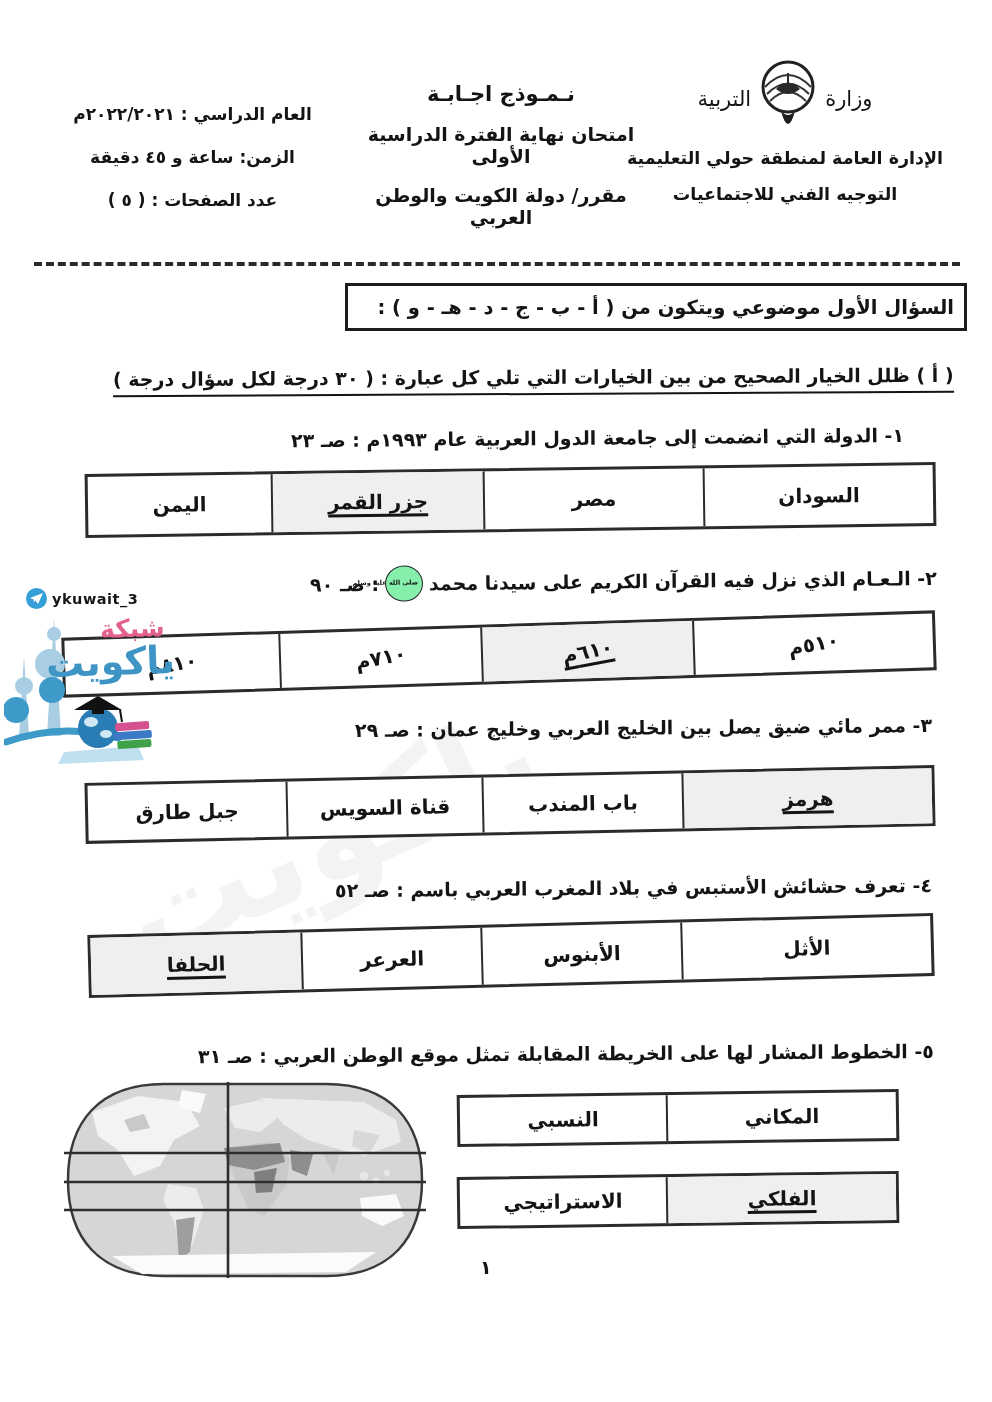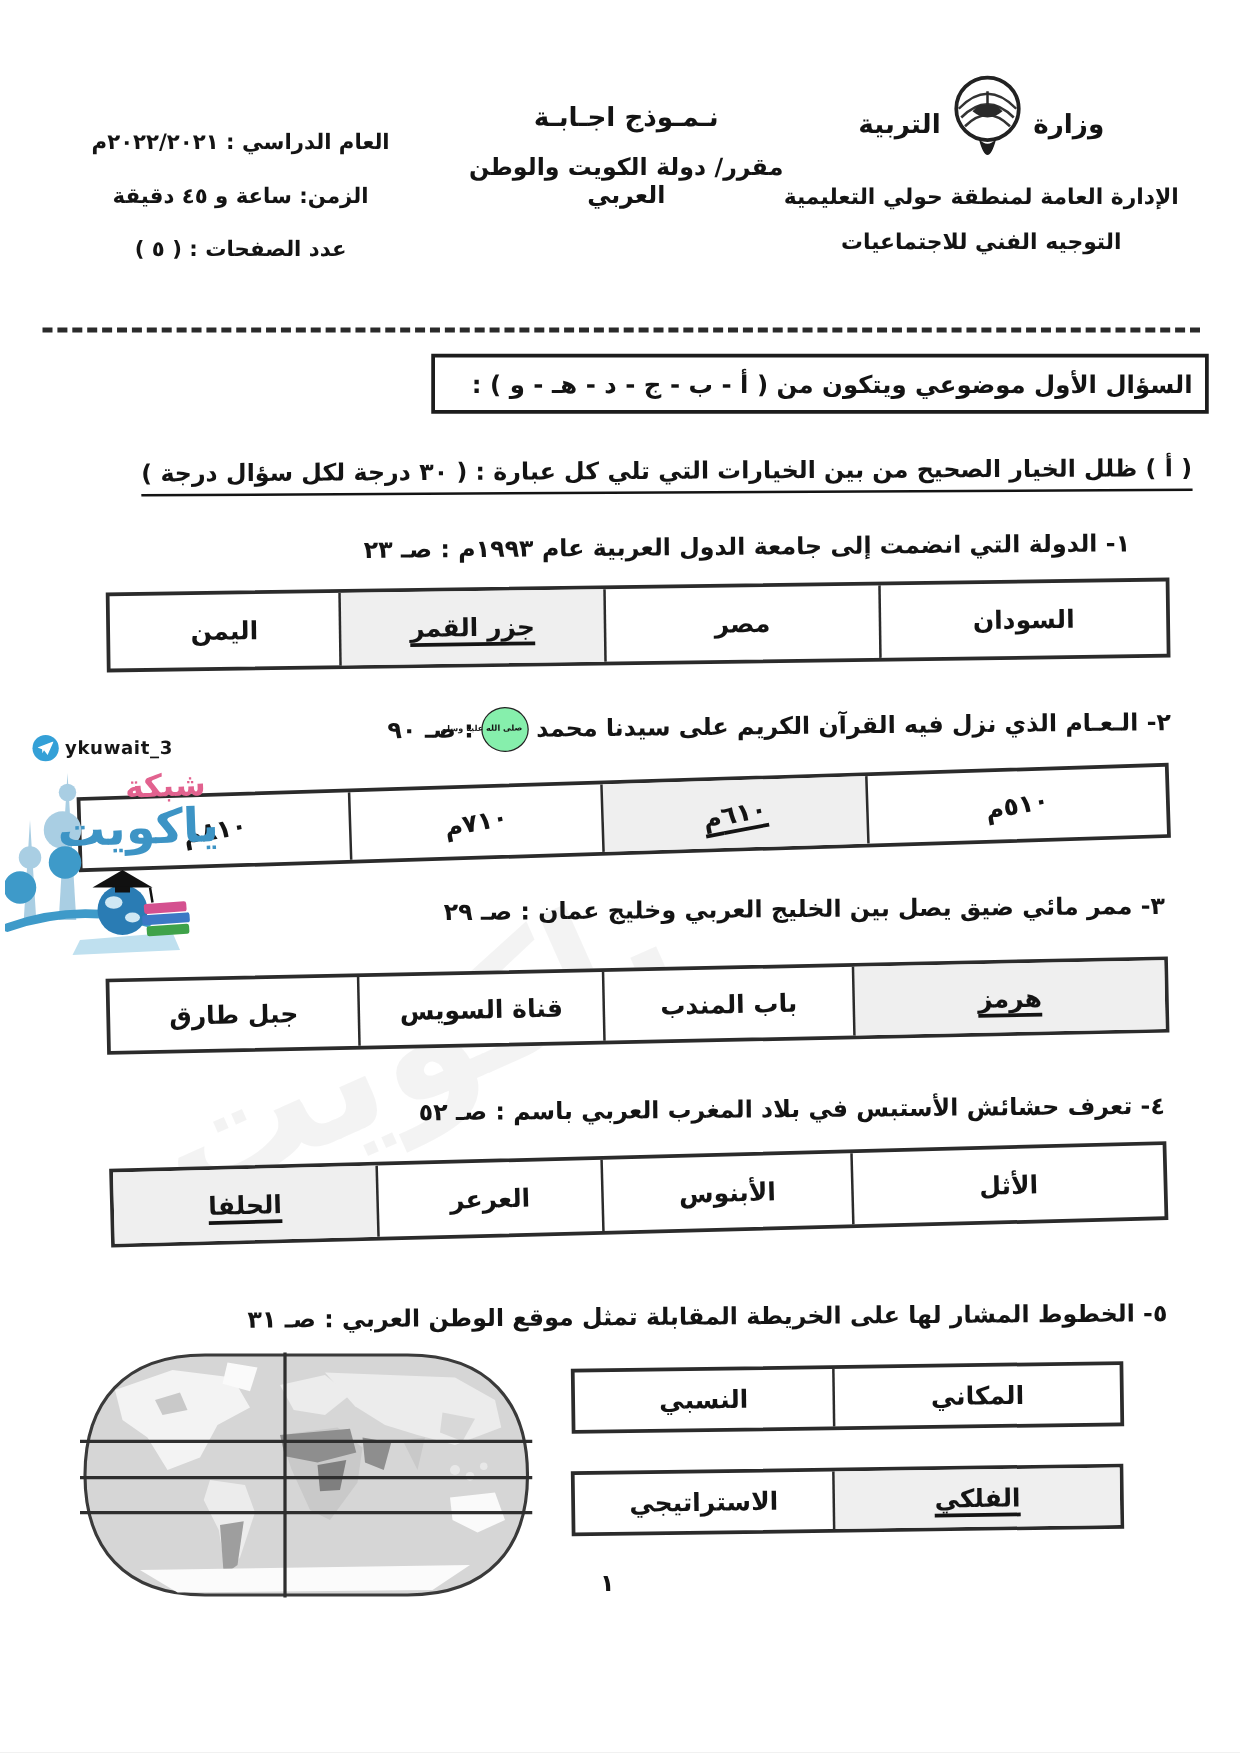--- a/index.html
+++ b/index.html
@@ -4,21 +4,21 @@
 <style>
   html,body{margin:0;padding:0;background:#e8e8e8;}
   .page{
     position:relative; width:992px; height:1402px; margin:0 auto;
     background:#ffffff; overflow:hidden;
     font-family:"DejaVu Sans", sans-serif; color:#141414;
   }
   
   .hdr-right{position:absolute; top:58px; right:22px; width:370px; text-align:center; font-weight:bold;}
   .hdr-right .logo-row{display:flex; direction:rtl; align-items:center; justify-content:center; gap:6px; height:82px;}
-  .hdr-right .m-word{font-size:21px; font-weight:bold;}
+  .hdr-right .m-word{font-size:21px; font-weight:normal;}
   .hdr-right .dept{margin-top:8px; font-size:17.5px;}
   .hdr-right .guid{margin-top:16px; font-size:17.5px;}
   .hdr-center{position:absolute; top:82px; left:346px; width:310px; display:flex; flex-direction:column; gap:17px; align-items:center; text-align:center; font-weight:bold;}
   .hdr-center .l1{font-size:21px;}
   .hdr-center .l2{font-size:19px;}
   .hdr-center .l3{font-size:19px;}
   .hdr-center .l4{font-size:20px; letter-spacing:1px;}
   .hdr-left{position:absolute; top:104px; left:55px; width:275px; display:flex; flex-direction:column; gap:23px; font-weight:bold; font-size:17px; direction:rtl; text-align:center;}
   .sep{position:absolute; top:262px; left:34px; width:926px; border-top:4px dashed #2a2a2a;}
   
@@ -108,20 +108,21 @@
         <path d="M24,52 Q31,78 38,52 Q31,60 24,52 Z" fill="#1d1d1d"></path>
       </svg>
       <span class="m-word">التربية</span>
     </div>
     <div class="dept">الإدارة العامة لمنطقة حولي التعليمية</div>
     <div class="guid">التوجيه الفني للاجتماعيات</div>
   </div>
 
   <div class="hdr-center">
     <div class="l1">نـمـوذج اجـابـة</div>
+    <div class="l2">امتحان نهاية الفترة الدراسية الأولى</div>
     <div class="l3">مقرر/ دولة الكويت والوطن العربي</div>
   </div>
 
   <div class="hdr-left">
     <div>العام الدراسي : ٢٠٢٢/٢٠٢١م</div>
     <div>الزمن: ساعة و ٤٥ دقيقة</div>
     <div>عدد الصفحات : ( ٥ )</div>
   </div>
 
   <div class="sep"></div>

